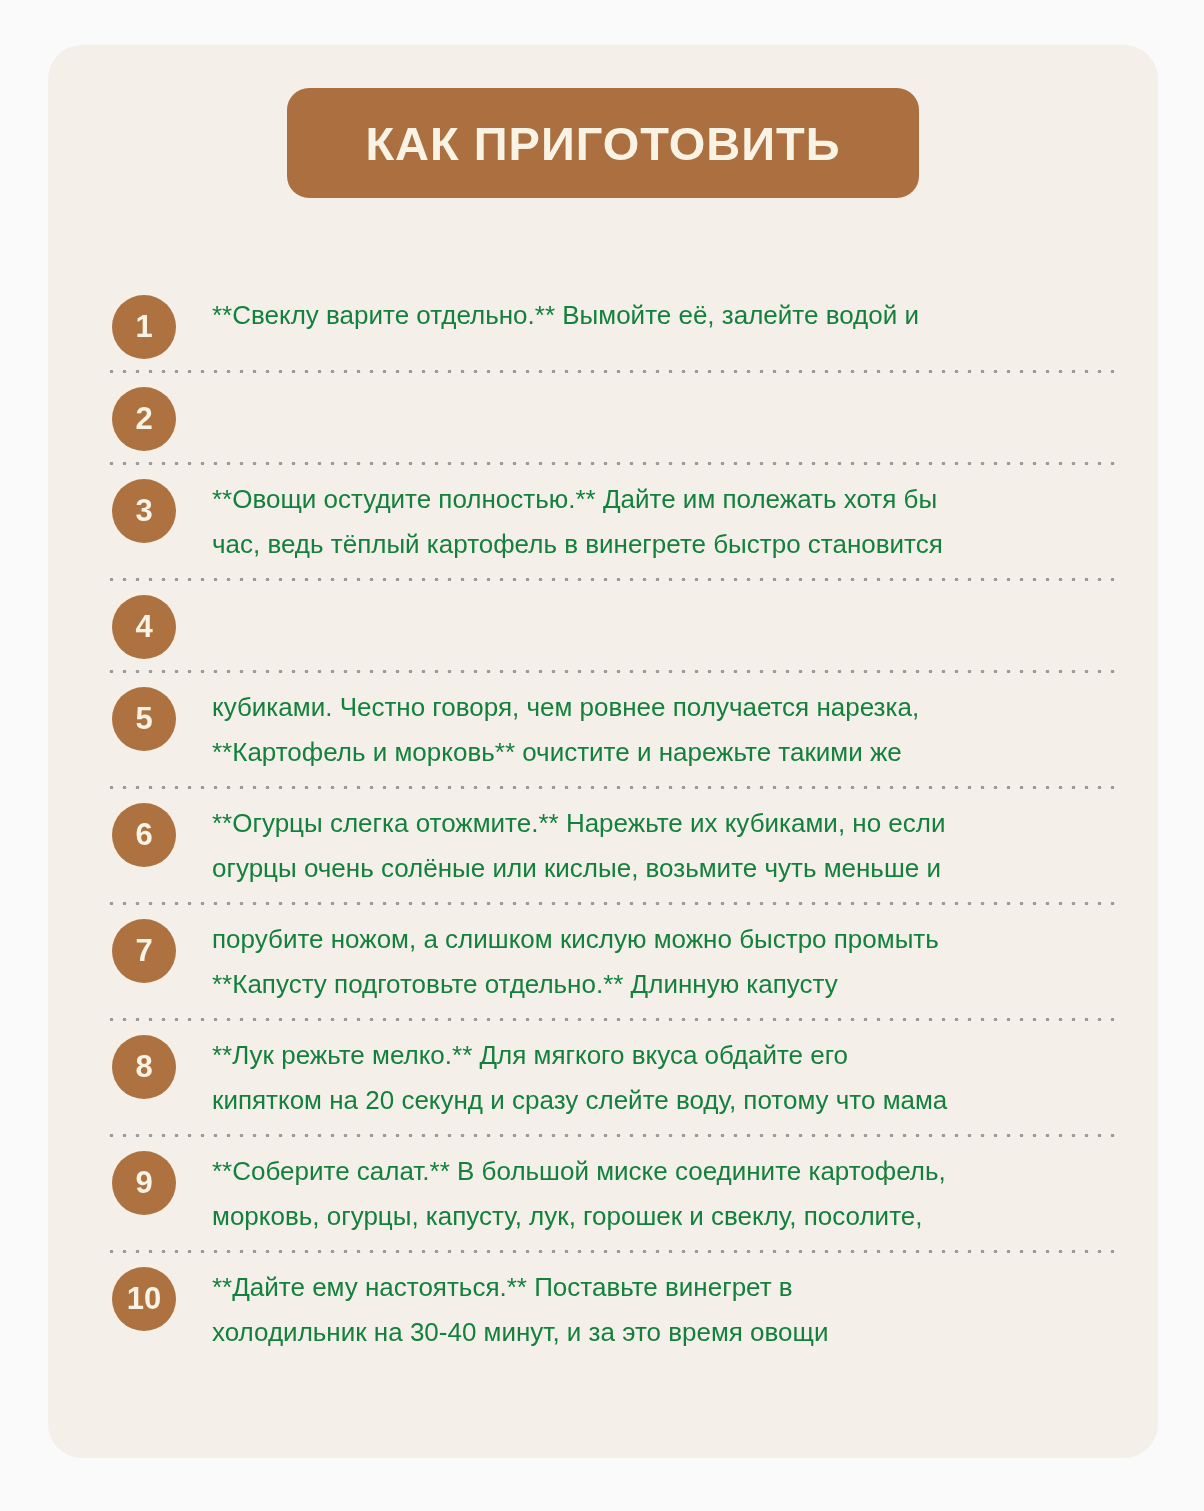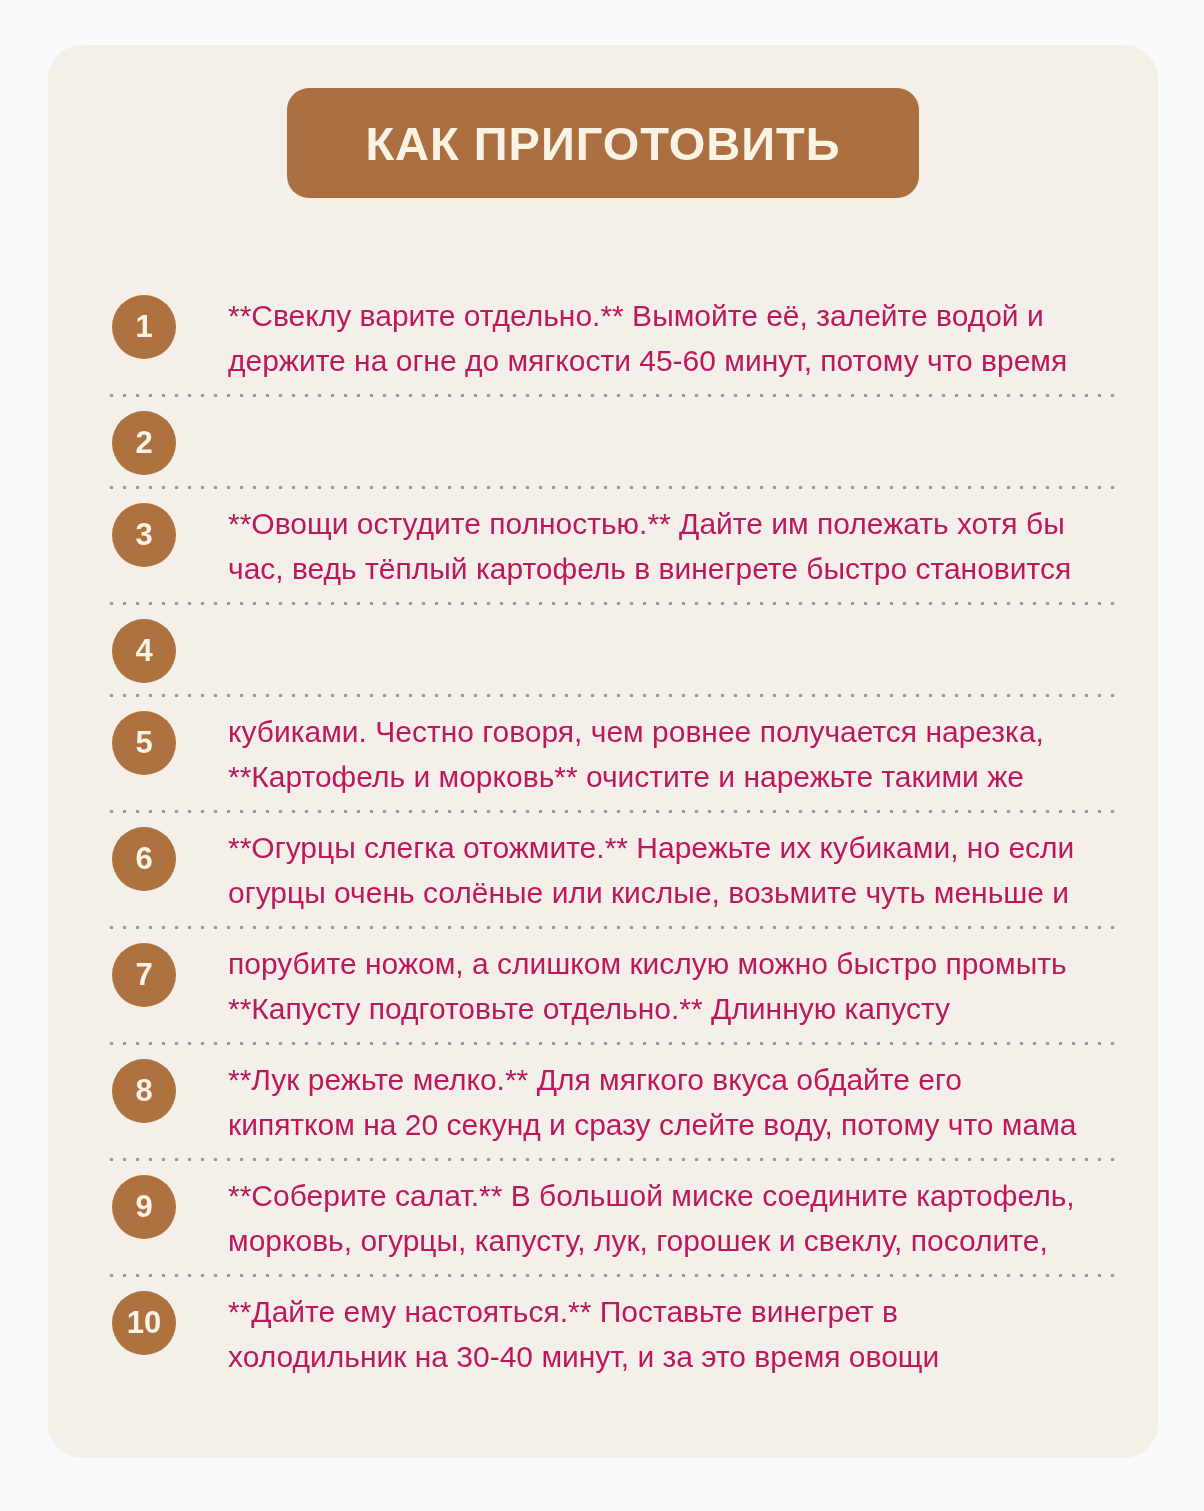--- a/index.html
+++ b/index.html
@@ -59,24 +59,24 @@
     border-radius: 50%;
     background: #ad7240;
     color: #f8f3e5;
     font-size: 31px;
     font-weight: bold;
     display: flex;
     align-items: center;
     justify-content: center;
   }
   .step-text {
-    margin-left: 52px;
-    font-size: 30px;
+    margin-left: 36px;
+    font-size: 26px;
     line-height: 45px;
-    color: #be185d;
+    color: #15803d;
   }
   .step-line {
     white-space: nowrap;
   }
   .divider {
     height: 3px;
     margin-left: -7px;
     background-image: radial-gradient(circle, #9b9b9b 1.7px, rgba(0,0,0,0) 2.1px);
     background-size: 13px 3px;
     background-repeat: repeat-x;
@@ -92,21 +92,20 @@
     <div class="title-banner">
       <span class="title-text">КАК ПРИГОТОВИТЬ</span>
     </div>
 
     <div class="steps">
 
       <div class="step">
         <div class="badge">1</div>
         <div class="step-text">
           <div class="step-line">**Свеклу варите отдельно.** Вымойте её, залейте водой и</div>
-          <div class="step-line">держите на огне до мягкости 45-60 минут, потому что время</div>
         </div>
       </div>
       <div class="divider"></div>
 
       <div class="step">
         <div class="badge">2</div>
         <div class="step-text">
         </div>
       </div>
       <div class="divider"></div>

